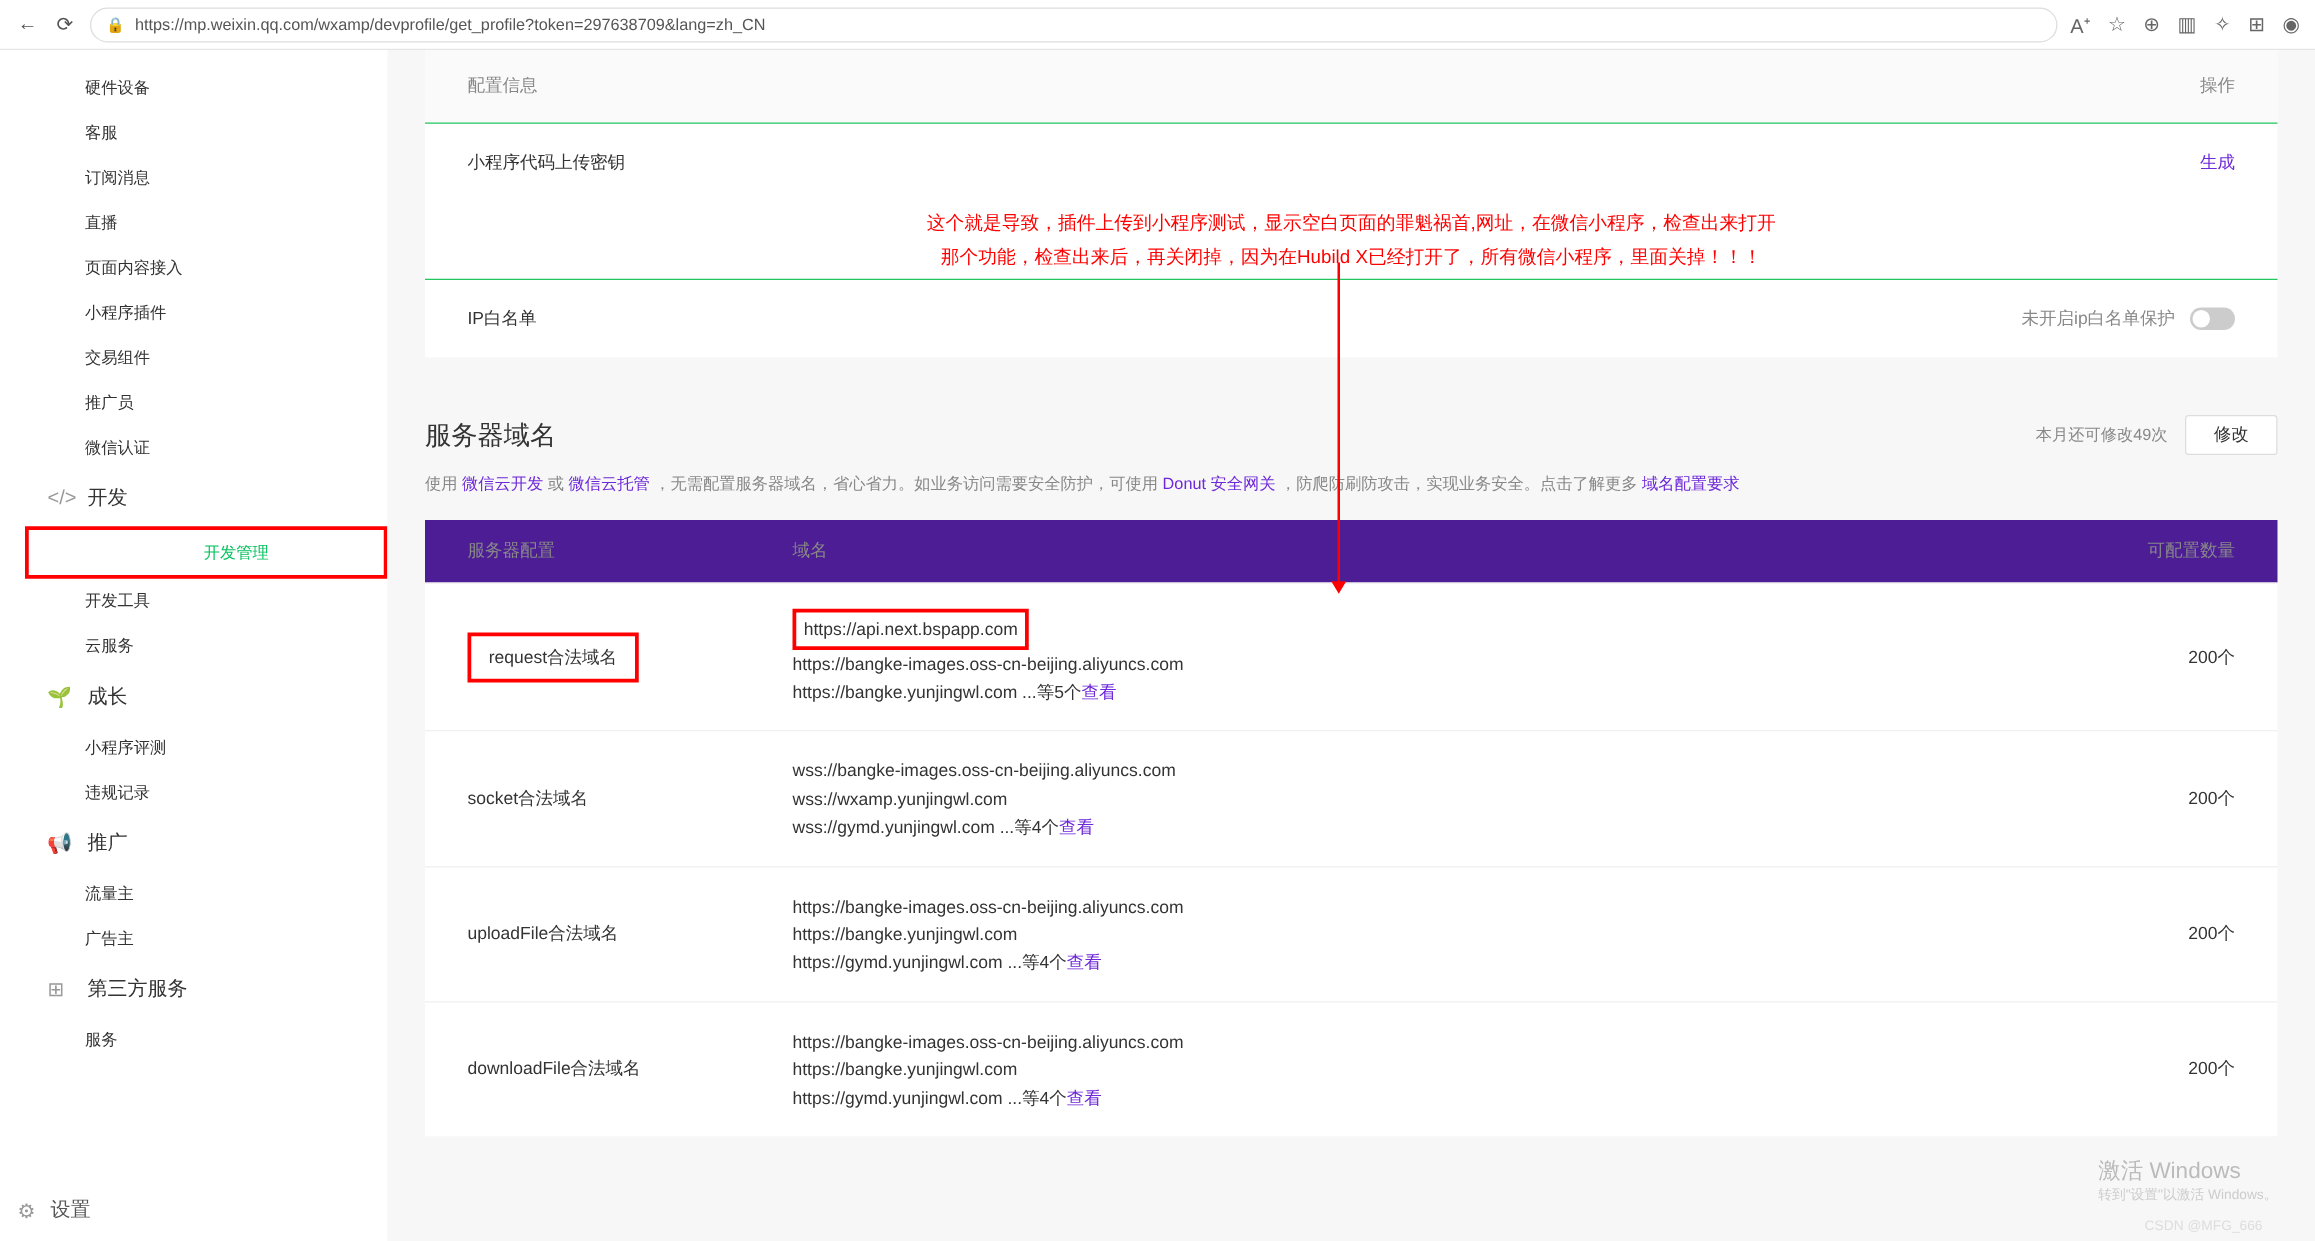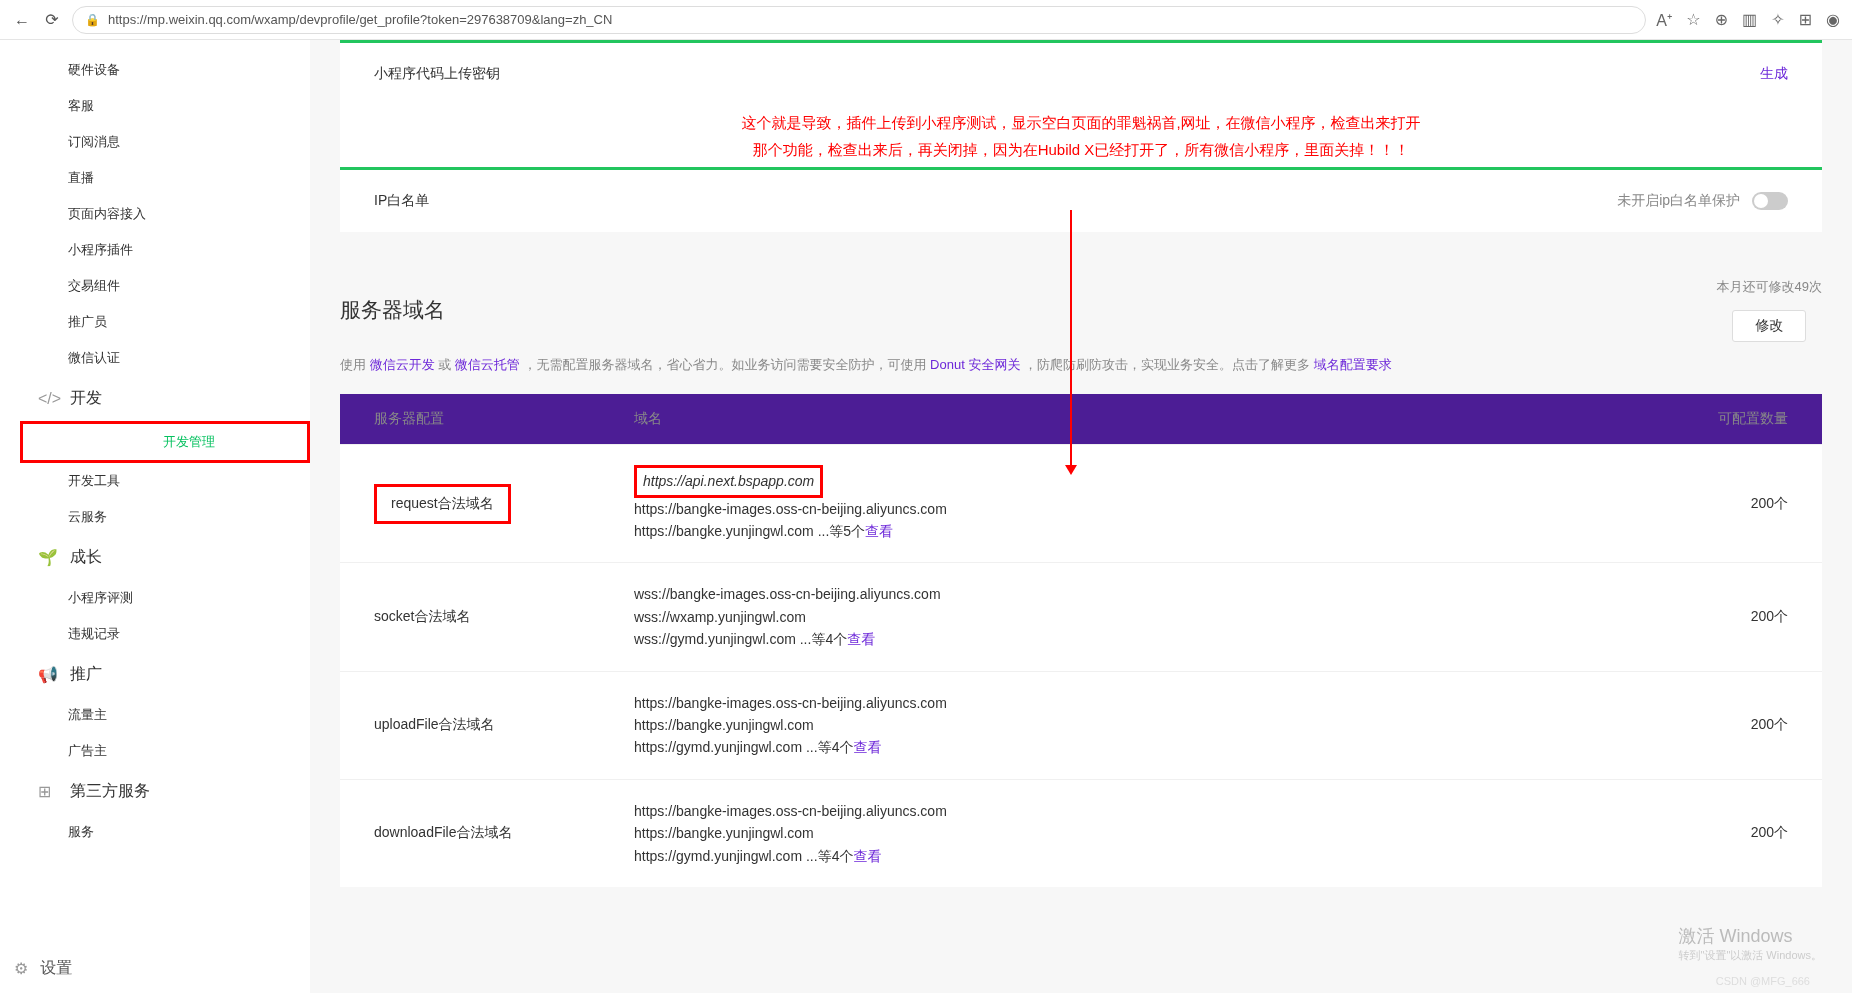--- a/index.html
+++ b/index.html
@@ -14,28 +14,28 @@
 .layout { display: flex; height: calc(100vh - 40px); }
 .sidebar { width: 310px; padding: 12px 0 0 20px; overflow-y: auto; }
 .sidebar-item { padding: 9px 0 9px 48px; font-size: 13px; color: #333; cursor: pointer; }
 .sidebar-group { display: flex; align-items: center; gap: 12px; padding: 12px 0 12px 18px; font-size: 16px; color: #333; }
 .sidebar-group .icon { width: 20px; color: #999; font-size: 16px; }
 .hi-box { border: 3px solid #ff0000; }
 .hi-active { color: #07c160; text-align: center; }
 .main { flex: 1; background: #f7f7f7; padding: 0 30px 30px 30px; overflow-y: auto; position: relative; }
 .card { background: #fff; margin-bottom: 20px; }
 .card-head { display: flex; justify-content: space-between; align-items: center; padding: 20px 34px; color: #888; font-size: 14px; background: #fafafa; }
-.card-row { display: flex; justify-content: space-between; align-items: center; padding: 22px 34px; font-size: 14px; color: #333; border-top: 3px solid #22c55e; }
+.card-row { display: flex; justify-content: space-between; align-items: center; padding: 22px 34px; font-size: 14px; color: #333; border-top: 1px solid #22c55e; }
 .link { color: #6d28d9; cursor: pointer; }
 .note-red { color: #ff0000; font-size: 15px; line-height: 1.8; text-align: center; padding: 4px 20px; }
 .toggle { width: 36px; height: 18px; background: #ccc; border-radius: 9px; position: relative; display: inline-block; margin-left: 8px; vertical-align: middle; }
 .toggle::after { content: ""; position: absolute; width: 14px; height: 14px; background: #fff; border-radius: 50%; top: 2px; left: 2px; }
 .section-title-row { display: flex; justify-content: space-between; align-items: center; padding: 26px 0 10px 0; }
 .section-title { font-size: 21px; color: #333; }
-.section-actions { display: flex; align-items: center; gap: 14px; font-size: 13px; color: #888; flex-direction: column; }
+.section-actions { display: flex; align-items: center; gap: 14px; font-size: 13px; color: #888; }
 .btn { padding: 6px 22px; font-size: 14px; background: #fff; border: 1px solid #ddd; border-radius: 3px; color: #333; cursor: pointer; }
 .section-desc { font-size: 13px; color: #888; padding: 4px 0 20px 0; }
 .domain-table-head { display: flex; padding: 16px 34px; background: #4c1d95; color: #888; font-size: 14px; }
 .col1 { width: 260px; }
 .col2 { flex: 1; }
 .col3 { width: 120px; text-align: right; }
 .domain-row { display: flex; padding: 20px 34px; border-top: 1px solid #f0f0f0; font-size: 14px; color: #333; align-items: center; }
 .domain-row .col2 div { line-height: 1.6; }
 .arrow-container { position: absolute; left: 760px; top: 0; pointer-events: none; }
 .arrow-line { position: absolute; width: 2px; background: #ff0000; left: 0; top: 170px; height: 260px; }
@@ -110,20 +110,24 @@
         <span class="icon">⊞</span>
         <span>第三方服务</span>
       </div>
     <div id="sb-third">
         <div class="sidebar-item">服务</div>
       </div>
   </div>
 
   <div class="main">
     <div class="card">
+      <div class="card-head">
+        <span>配置信息</span>
+        <span>操作</span>
+      </div>
       <div class="card-row">
         <span>小程序代码上传密钥</span>
         <span class="link">生成</span>
       </div>
       <div class="note-red">
         <div>这个就是导致，插件上传到小程序测试，显示空白页面的罪魁祸首,网址，在微信小程序，检查出来打开</div>
         <div>那个功能，检查出来后，再关闭掉，因为在Hubild X已经打开了，所有微信小程序，里面关掉！！！</div>
       </div>
       <div class="card-row">
         <span>IP白名单</span>
@@ -147,21 +151,21 @@
       </div>
       <div class="card">
         <div class="domain-table-head">
           <div class="col1">服务器配置</div>
           <div class="col2">域名</div>
           <div class="col3">可配置数量</div>
         </div>
         <div id="domain-rows">
             <div class="domain-row">
               <div class="col1"><span class="hi-box" style="padding: 8px 14px; display: inline-block;">request合法域名</span></div>
-              <div class="col2"><div class="hi-box" style="display: inline-block; padding: 2px 6px; font-style: italic;">https://api.next.bspapp.com</div><div>https://bangke-images.oss-cn-beijing.aliyuncs.com</div><div>https://bangke.yunjingwl.com ...等5个<span class="link">查看</span></div></div>
+              <div class="col2"><div class="hi-box" style="display: inline-block; padding: 2px 6px;">https://api.next.bspapp.com</div><div>https://bangke-images.oss-cn-beijing.aliyuncs.com</div><div>https://bangke.yunjingwl.com ...等5个<span class="link">查看</span></div></div>
               <div class="col3">200个</div>
             </div>
             <div class="domain-row">
               <div class="col1"><span>socket合法域名</span></div>
               <div class="col2">
                 <div>wss://bangke-images.oss-cn-beijing.aliyuncs.com</div>
                 <div>wss://wxamp.yunjingwl.com</div>
                 <div>wss://gymd.yunjingwl.com ...等4个<span class="link">查看</span></div>
               </div>
               <div class="col3">200个</div>

